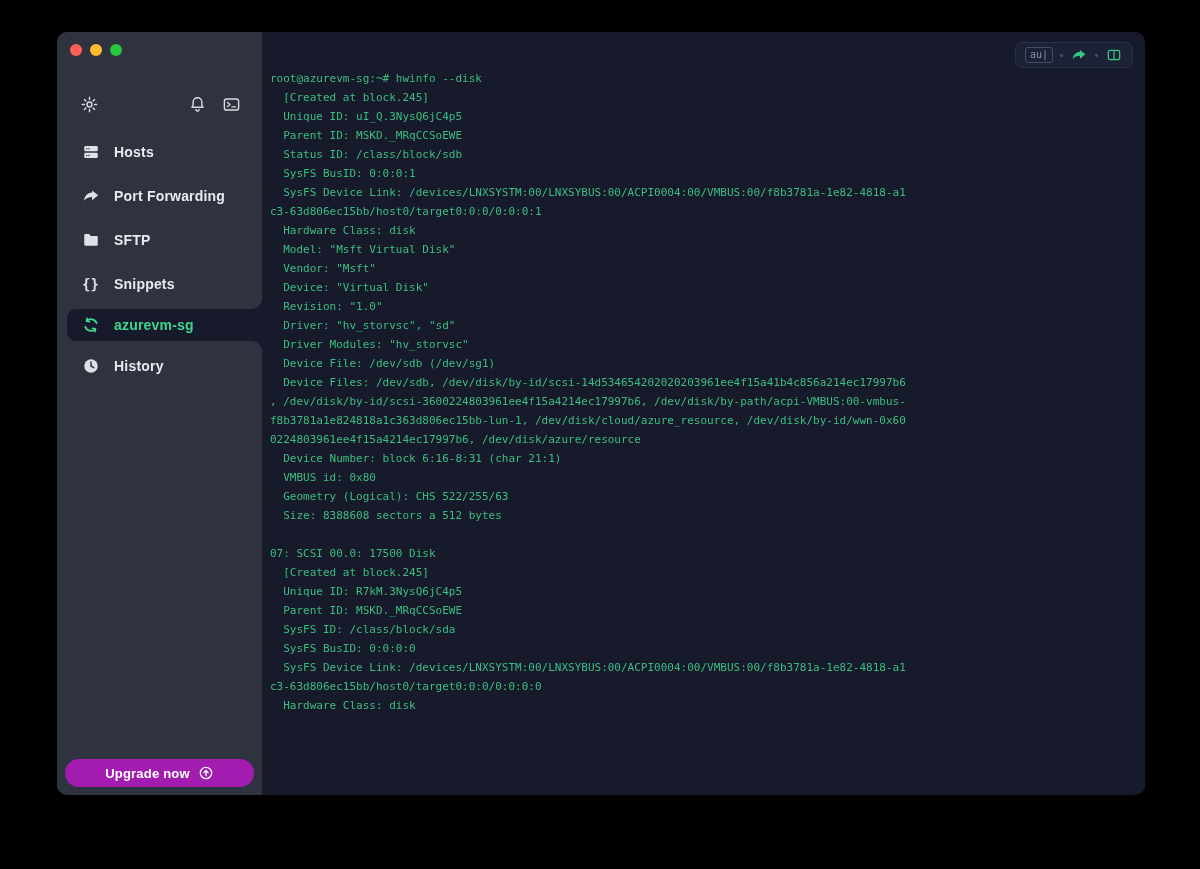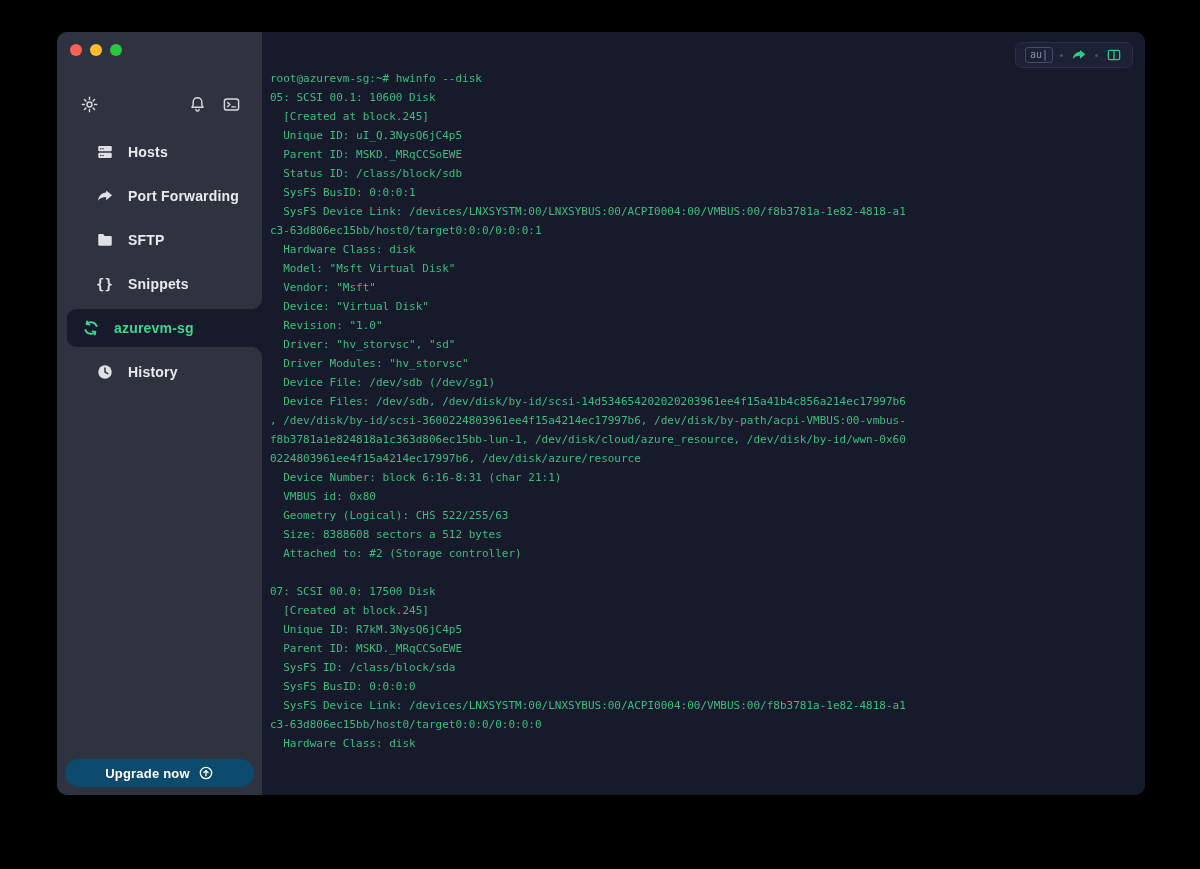--- a/index.html
+++ b/index.html
@@ -35,43 +35,43 @@
     color:var(--icon);
   }
   .top-icons .spacer{flex:1;}
   .icon-btn{display:flex;align-items:center;justify-content:center;width:22px;height:22px;color:var(--icon);}
   .icon-btn + .icon-btn{margin-left:12px;}
   .icon-btn svg{width:19px;height:19px;}
 
   .nav{margin-top:14px;display:flex;flex-direction:column;}
   .nav-item{
     height:44px;display:flex;align-items:center;gap:14px;
-    padding-left:24px;color:var(--label);cursor:default;margin-left:14px;
+    padding-left:24px;color:var(--label);cursor:default;
   }
   .nav-item .nav-icon{width:19px;height:19px;display:flex;align-items:center;justify-content:center;color:#dfe1e7;}
   .nav-item .nav-icon svg{width:18px;height:18px;}
   .nav-item .nav-label{font-size:14px;font-weight:600;letter-spacing:.2px;}
 
   .nav-item.active{
-    position:relative;height:38px;margin:3px 0 3px 10px;padding-left:14px;
+    position:relative;height:32px;margin:3px 0 3px 10px;padding-left:14px;
     background:var(--term-bg);border-radius:9px 0 0 9px;
   }
   .nav-item.active .nav-label{color:var(--accent);}
   .nav-item.active .nav-icon{color:var(--accent);}
   .nav-item.active::before,.nav-item.active::after{
     content:"";position:absolute;right:0;width:10px;height:10px;pointer-events:none;
   }
   .nav-item.active::before{top:-10px;background:radial-gradient(circle at 0 0,var(--sidebar-bg) 9.6px,var(--term-bg) 10px);}
   .nav-item.active::after{bottom:-10px;background:radial-gradient(circle at 0 100%,var(--sidebar-bg) 9.6px,var(--term-bg) 10px);}
 
   .snippets-glyph{font-family:"DejaVu Sans Mono",monospace;font-size:14px;font-weight:bold;line-height:1;}
 
   .upgrade-btn{
     position:absolute;left:8px;right:8px;bottom:8px;height:28px;
-    background:#0c4a6e;border:none;border-radius:14px;
+    background:#a21caf;border:none;border-radius:14px;
     display:flex;align-items:center;justify-content:center;gap:8px;
     color:#ffffff;font-family:"Liberation Sans",sans-serif;
     font-size:13px;font-weight:700;letter-spacing:.2px;cursor:pointer;
   }
   .upgrade-btn svg{width:16px;height:16px;}
 
   
   .terminal{
     flex:1;position:relative;background:var(--term-bg);
     padding:37px 0 10px 8px;overflow:hidden;
@@ -222,21 +222,20 @@
       <span class="icon-btn">
         <svg viewBox="0 0 24 24" fill="none" stroke="currentColor" stroke-width="1.9">
           <rect x="3.5" y="5" width="17" height="14" rx="2.5"></rect>
           <path d="M12 5v14"></path>
         </svg>
       </span>
     </div>
 
     <div>
       <div class="tline">root@azurevm-sg:~# hwinfo --disk</div>
-        <div class="tline">05: SCSI 00.1: 10600 Disk</div>
         <div class="tline">  [Created at block.245]</div>
         <div class="tline">  Unique ID: uI_Q.3NysQ6jC4p5</div>
         <div class="tline">  Parent ID: MSKD._MRqCCSoEWE</div>
         <div class="tline">  Status ID: /class/block/sdb</div>
         <div class="tline">  SysFS BusID: 0:0:0:1</div>
         <div class="tline">  SysFS Device Link: /devices/LNXSYSTM:00/LNXSYBUS:00/ACPI0004:00/VMBUS:00/f8b3781a-1e82-4818-a1</div>
         <div class="tline">c3-63d806ec15bb/host0/target0:0:0/0:0:0:1</div>
         <div class="tline">  Hardware Class: disk</div>
         <div class="tline">  Model: "Msft Virtual Disk"</div>
         <div class="tline">  Vendor: "Msft"</div>
@@ -246,21 +245,20 @@
         <div class="tline">  Driver Modules: "hv_storvsc"</div>
         <div class="tline">  Device File: /dev/sdb (/dev/sg1)</div>
         <div class="tline">  Device Files: /dev/sdb, /dev/disk/by-id/scsi-14d534654202020203961ee4f15a41b4c856a214ec17997b6</div>
         <div class="tline">, /dev/disk/by-id/scsi-3600224803961ee4f15a4214ec17997b6, /dev/disk/by-path/acpi-VMBUS:00-vmbus-</div>
         <div class="tline">f8b3781a1e824818a1c363d806ec15bb-lun-1, /dev/disk/cloud/azure_resource, /dev/disk/by-id/wwn-0x60</div>
         <div class="tline">0224803961ee4f15a4214ec17997b6, /dev/disk/azure/resource</div>
         <div class="tline">  Device Number: block 6:16-8:31 (char 21:1)</div>
         <div class="tline">  VMBUS id: 0x80</div>
         <div class="tline">  Geometry (Logical): CHS 522/255/63</div>
         <div class="tline">  Size: 8388608 sectors a 512 bytes</div>
-        <div class="tline">  Attached to: #2 (Storage controller)</div>
         <div class="tline"></div>
         <div class="tline">07: SCSI 00.0: 17500 Disk</div>
         <div class="tline">  [Created at block.245]</div>
         <div class="tline">  Unique ID: R7kM.3NysQ6jC4p5</div>
         <div class="tline">  Parent ID: MSKD._MRqCCSoEWE</div>
         <div class="tline">  SysFS ID: /class/block/sda</div>
         <div class="tline">  SysFS BusID: 0:0:0:0</div>
         <div class="tline">  SysFS Device Link: /devices/LNXSYSTM:00/LNXSYBUS:00/ACPI0004:00/VMBUS:00/f8b3781a-1e82-4818-a1</div>
         <div class="tline">c3-63d806ec15bb/host0/target0:0:0/0:0:0:0</div>
         <div class="tline">  Hardware Class: disk</div>

